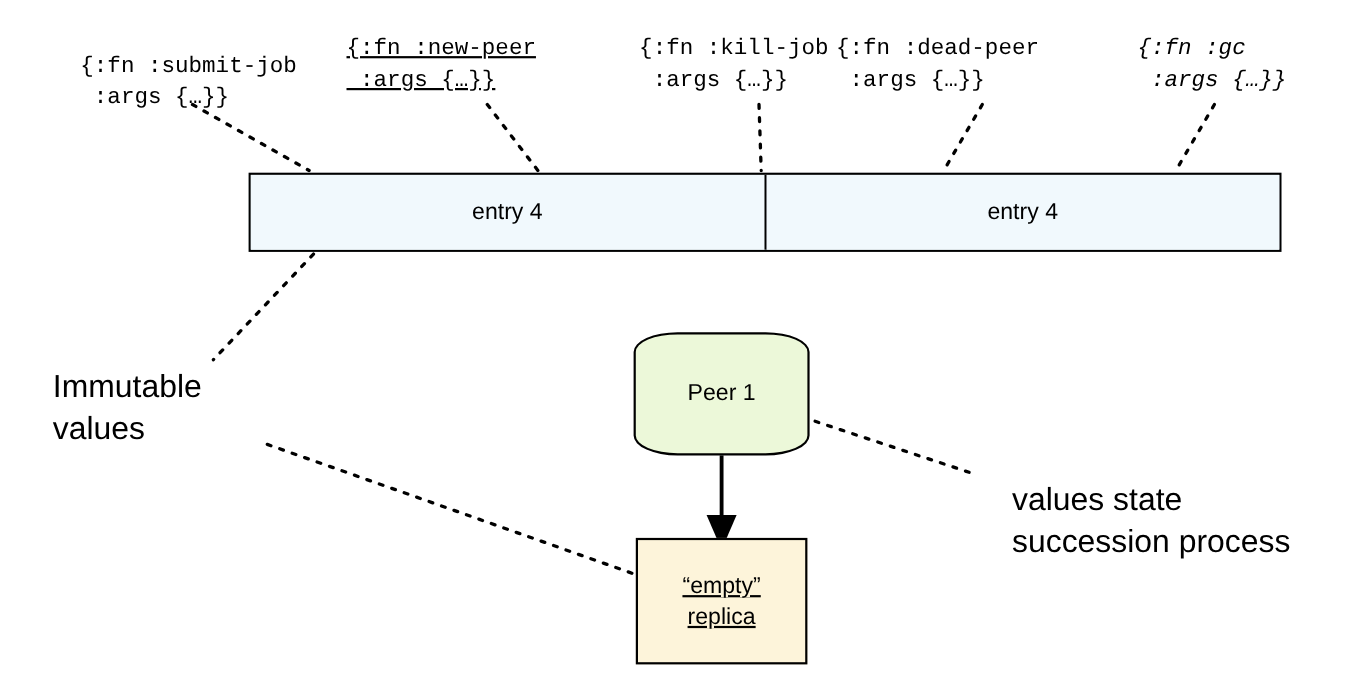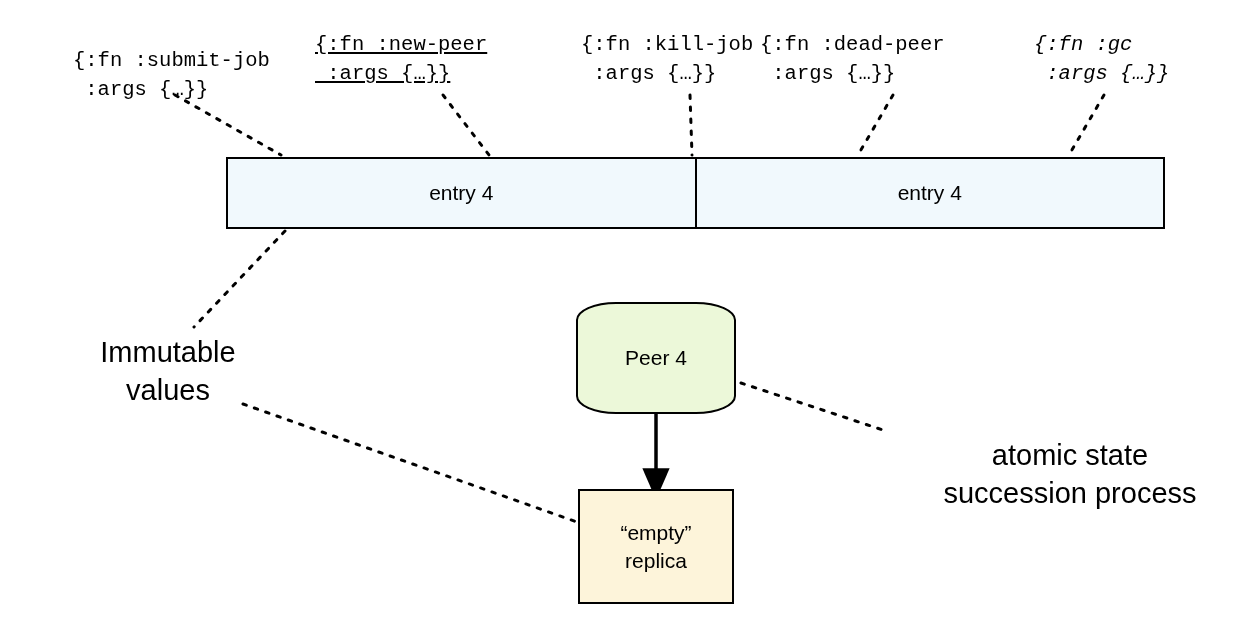--- a/index.html
+++ b/index.html
@@ -61,21 +61,20 @@
   .log-entry:last-child {
     border-right: none;
   }
 
   
   .annotation {
     position: absolute;
     font-size: 29px;
     line-height: 38px;
     color: #000000;
-    text-align: center;
     white-space: pre-line;
   }
   #immutable-values-label {
     left: 48px;
     top: 333px;
     width: 240px;
   }
   #atomic-state-label {
     left: 920px;
     top: 436px;
@@ -112,20 +111,21 @@
     box-sizing: border-box;
     display: flex;
     flex-direction: column;
     align-items: center;
     justify-content: center;
     font-size: 21px;
     line-height: 28px;
     color: #000000;
     text-align: center;
     white-space: pre-line;
+    text-decoration: underline;
   }
 </style>
 </head>
 <body>
 
 <div id="canvas">
 
   <svg class="overlay" viewBox="0 0 1237 627" xmlns="http://www.w3.org/2000/svg">
     <defs>
       <marker id="arrowhead" markerWidth="9" markerHeight="9" refX="4.5" refY="4.5" orient="auto" markerUnits="strokeWidth">
@@ -163,23 +163,23 @@
         <span>entry 4</span>
       </div>
     <div class="log-entry">
         <span>entry 4</span>
       </div>
   </div>
 
   <div class="annotation" id="immutable-values-label">Immutable
 values</div>
 
-  <div class="annotation" id="atomic-state-label">atomic state
+  <div class="annotation" id="atomic-state-label">values state
 succession process</div>
 
   <div id="peer-node">
-    <span>Peer 4</span>
+    <span>Peer 1</span>
   </div>
 
   <div id="replica-node">“empty”
 replica</div>
 
 </div>
 
 </body></html>

